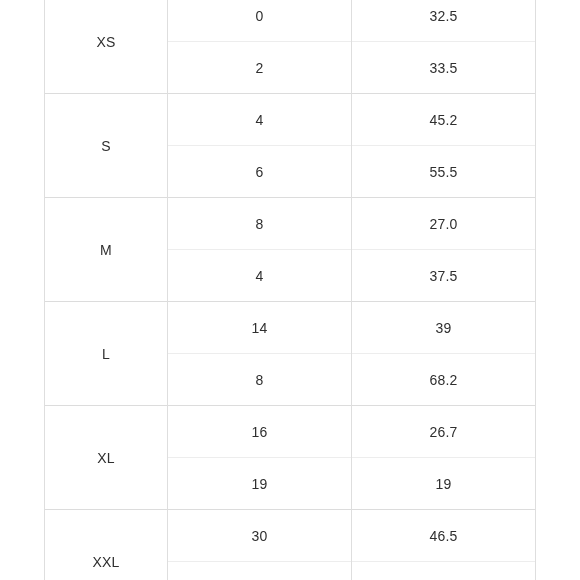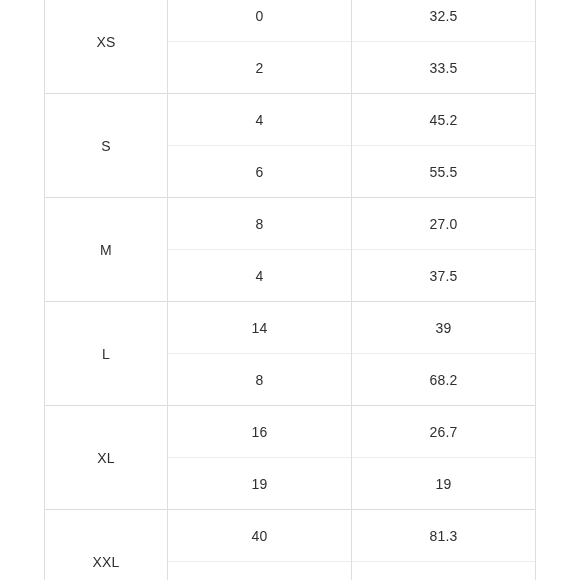--- a/index.html
+++ b/index.html
@@ -133,22 +133,22 @@
             <td class="cell-size" rowspan="2">XL</td>
             <td class="cell-usnum">16</td>
             <td class="cell-meas">26.7</td>
           </tr>
           <tr class="sub-row-second">
             <td class="cell-usnum">19</td>
             <td class="cell-meas">19</td>
           </tr>
           <tr class="group-start">
             <td class="cell-size" rowspan="2">XXL</td>
-            <td class="cell-usnum">40</td>
-            <td class="cell-meas">81.3</td>
+            <td class="cell-usnum">30</td>
+            <td class="cell-meas">46.5</td>
           </tr>
           <tr class="sub-row-second">
             <td class="cell-usnum">22</td>
             <td class="cell-meas">48.5</td>
           </tr>
         </tbody>
     </table>
   </div>
 </div>
 

